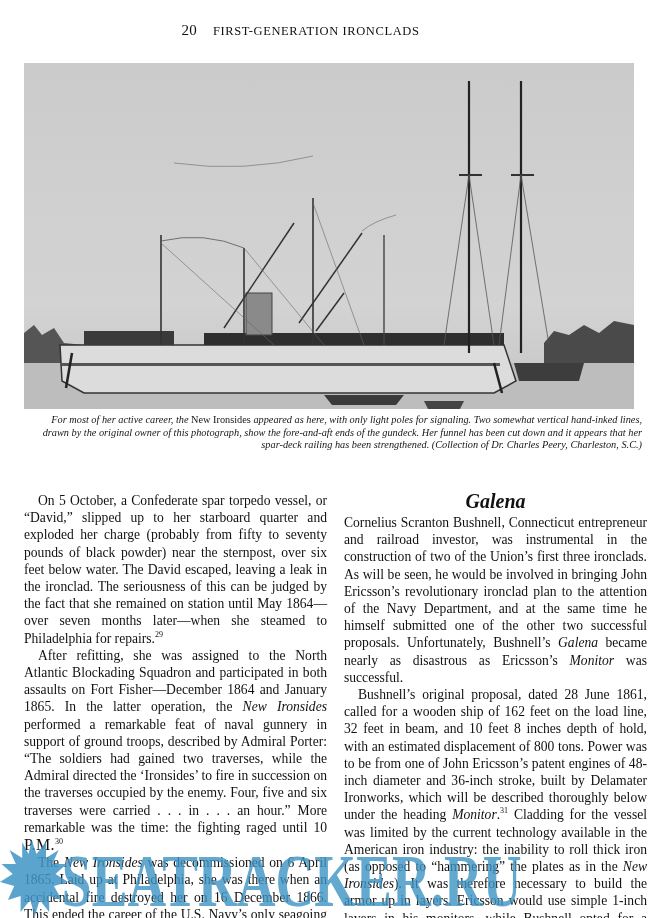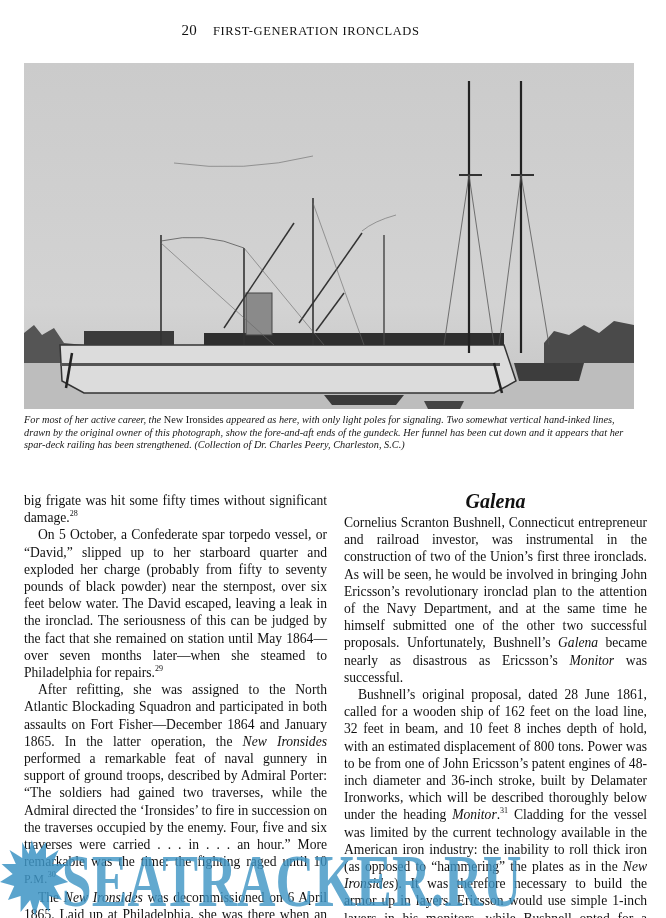--- a/index.html
+++ b/index.html
@@ -2,29 +2,29 @@
 <html><head>
 <meta charset="utf-8">
 <style>
   html, body { margin: 0; padding: 0; background: #ffffff; }
   body { width: 666px; height: 918px; position: relative; overflow: hidden; font-family: "Liberation Serif", "DejaVu Serif", serif; color: #111; }
   .running-head { position: absolute; top: 22px; left: 0; width: 601px; text-align: center; font-size: 14px; letter-spacing: 0.3px; }
   .running-head .pnum { font-size: 15px; margin-right: 12px; }
   .running-head .title { font-size: 12.5px; letter-spacing: 0.6px; }
   .photo { position: absolute; left: 24px; top: 63px; width: 610px; height: 346px; background: #c9c9c9; overflow: hidden; }
   .photo svg { width: 100%; height: 100%; display: block; }
-  .caption { position: absolute; left: 24px; top: 414px; width: 618px; font-style: italic; font-size: 10.3px; line-height: 12.5px; color: #151515; }
+  .caption { position: absolute; left: 24px; top: 414px; width: 618px; font-style: italic; font-size: 10.3px; line-height: 12.5px; color: #151515; text-align: right; }
   .caption .roman { font-style: normal; }
   .col { position: absolute; top: 492px; width: 303px; font-size: 13.6px; line-height: 17.2px; text-align: justify; }
   .col-left { left: 24px; }
   .col-right { left: 344px; top: 490px; }
   .col p { margin: 0; text-indent: 14px; }
   .col p.noindent { text-indent: 0; }
   .col sup { font-size: 8px; line-height: 0; }
-  .col .sc { font-size: 12px; letter-spacing: 0.4px; }
+  .col .sc { font-size: 16px; letter-spacing: 0.4px; }
   .section-title { text-align: center; font-style: italic; font-size: 20px; line-height: 22px; margin: 0 0 2px 0; }
   .watermark { position: absolute; left: 0; top: 820px; width: 528px; height: 98px; pointer-events: none; }
   .watermark svg { width: 100%; height: 100%; }
 </style>
 </head>
 <body>
 
 <div class="running-head">
   <span class="pnum">20</span>
   <span class="title">FIRST-GENERATION IRONCLADS</span>
@@ -85,21 +85,20 @@
     <path d="M300 332 L380 332 L372 342 L308 342 Z" fill="#3a3a3a"></path>
     <path d="M400 338 L440 338 L436 346 L404 346 Z" fill="#444"></path>
   </svg>
 </div>
 
 <div class="caption">
   <span>For most of her active career, the </span><span class="roman">New Ironsides</span><span> appeared as here, with only light poles for signaling. Two somewhat vertical hand-inked lines, drawn by the original owner of this photograph, show the fore-and-aft ends of the gundeck. Her funnel has been cut down and it appears that her spar-deck railing has been strengthened. (Collection of Dr. Charles Peery, Charleston, S.C.)</span>
 </div>
 
 <div class="col col-left">
-  <p class="noindent"><span>big frigate was hit some fifty times without significant damage.</span><sup>28</sup></p>
   <p><span>On 5 October, a Confederate spar torpedo vessel, or “David,” slipped up to her starboard quarter and exploded her charge (probably from fifty to seventy pounds of black powder) near the sternpost, over six feet below water. The David escaped, leaving a leak in the ironclad. The seriousness of this can be judged by the fact that she remained on station until May 1864—over seven months later—when she steamed to Philadelphia for repairs.</span><sup>29</sup></p>
   <p><span>After refitting, she was assigned to the North Atlantic Blockading Squadron and participated in both assaults on Fort Fisher—December 1864 and January 1865. In the latter operation, the </span><i>New Ironsides</i><span> performed a remarkable feat of naval gunnery in support of ground troops, described by Admiral Porter: “The soldiers had gained two traverses, while the Admiral directed the ‘Ironsides’ to fire in succession on the traverses occupied by the enemy. Four, five and six traverses were carried . . . in . . . an hour.” More remarkable was the time: the fighting raged until 10 </span><span class="sc">P.M.</span><sup>30</sup></p>
   <p><span>The </span><i>New Ironsides</i><span> was decommissioned on 6 April 1865. Laid up at Philadelphia, she was there when an accidental fire destroyed her on 16 December 1866. This ended the career of the U.S. Navy’s only seagoing broadside ironclad.</span></p>
 </div>
 
 <div class="col col-right">
   <h2 class="section-title">Galena</h2>
   <p class="noindent"><span>Cornelius Scranton Bushnell, Connecticut entrepreneur and railroad investor, was instrumental in the construction of two of the Union’s first three ironclads. As will be seen, he would be involved in bringing John Ericsson’s revolutionary ironclad plan to the attention of the Navy Department, and at the same time he himself submitted one of the other two successful proposals. Unfortunately, Bushnell’s </span><i>Galena</i><span> became nearly as disastrous as Ericsson’s </span><i>Monitor</i><span> was successful.</span></p>
   <p><span>Bushnell’s original proposal, dated 28 June 1861, called for a wooden ship of 162 feet on the load line, 32 feet in beam, and 10 feet 8 inches depth of hold, with an estimated displacement of 800 tons. Power was to be from one of John Ericsson’s patent engines of 48-inch diameter and 36-inch stroke, built by Delamater Ironworks, which will be described thoroughly below under the heading </span><i>Monitor</i>.<sup>31</sup><span> Cladding for the vessel was limited by the current technology available in the American iron industry: the inability to roll thick iron (as opposed to “hammering” the plates as in the </span><i>New Ironsides</i><span>). It was therefore necessary to build the armor up in layers. Ericsson would use simple 1-inch layers in his monitors, while Bushnell opted for a baroque “rail and plate” system that at least looked impressively complicated: the lower rails, also called</span></p>
 </div>

